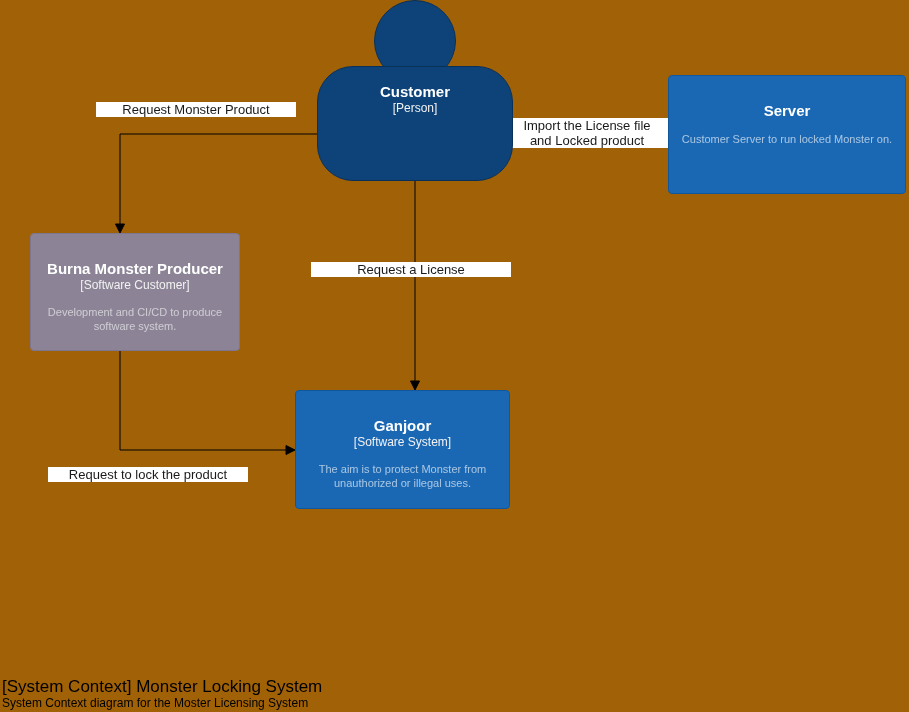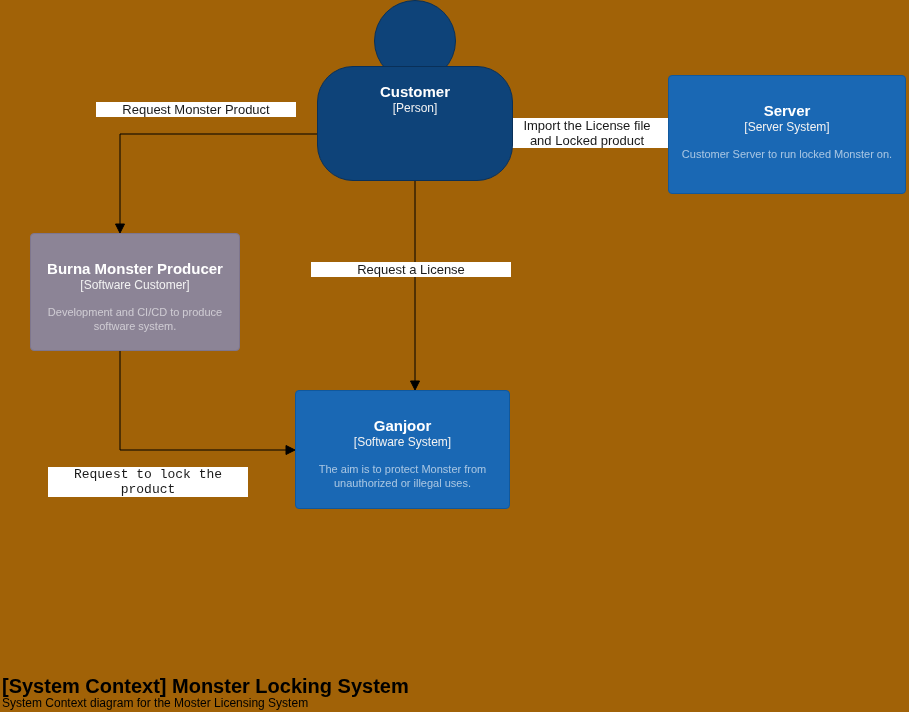--- a/index.html
+++ b/index.html
@@ -69,21 +69,21 @@
   .node.external .body {
     background: #8c8496;
     border: 1.5px solid #7e768e;
   }
   .node.external .node-desc { color: rgba(255,255,255,0.58); }
   .titleblock {
     position: absolute;
     left: 2px; top: 677px;
     color: #000000;
   }
-  .diagram-title { font-size: 20px; font-weight: bold; line-height: 19px; text-align: right; }
+  .diagram-title { font-size: 17px; font-weight: normal; line-height: 19px; text-align: right; }
   .diagram-subtitle { font-size: 12px; line-height: 15px; }
 </style>
 </head>
 <body>
 
 <div id="canvas">
 
   <svg class="edges" viewBox="0 0 909 712">
 
     <g>
@@ -109,35 +109,34 @@
 
   <div class="edge-label" style="left:96px; top:102px;">Request Monster Product</div>
 
   <div class="edge-label" style="left:487px; top:92px;margin-top:26px;">
     <div>Import the License file</div>
     <div>and Locked product</div>
   </div>
 
   <div class="edge-label" style="left:311px; top:262px;">Request a License</div>
 
-  <div class="edge-label" style="left:48px; top:467px;font-family:Liberation Mono, monospace;">Request to lock the product</div>
+  <div class="edge-label" style="left:48px; top:467px;">Request to lock the product</div>
 
   <div class="person-head"></div>
 
   <div class="node person" style="left:317px; top:66px; width:196px; height:115px;">
     <div class="body">
       <div class="node-name">Customer</div>
       <div class="node-type">[Person]</div>
     </div>
   </div>
 
   <div class="node system" style="left:668px; top:75px; width:238px; height:119px;">
     <div class="body">
       <div class="node-name">Server</div>
-      <div class="node-type">[Server System]</div>
       <div class="node-desc">Customer Server to run locked Monster on.</div>
     </div>
   </div>
 
   <div class="node external" style="left:2px; top:233px; width:238px; height:118px;padding-left:28px;">
     <div class="body">
       <div class="node-name">Burna Monster Producer</div>
       <div class="node-type">[Software Customer]</div>
       <div class="node-desc">Development and CI/CD to produce software system.</div>
     </div>

